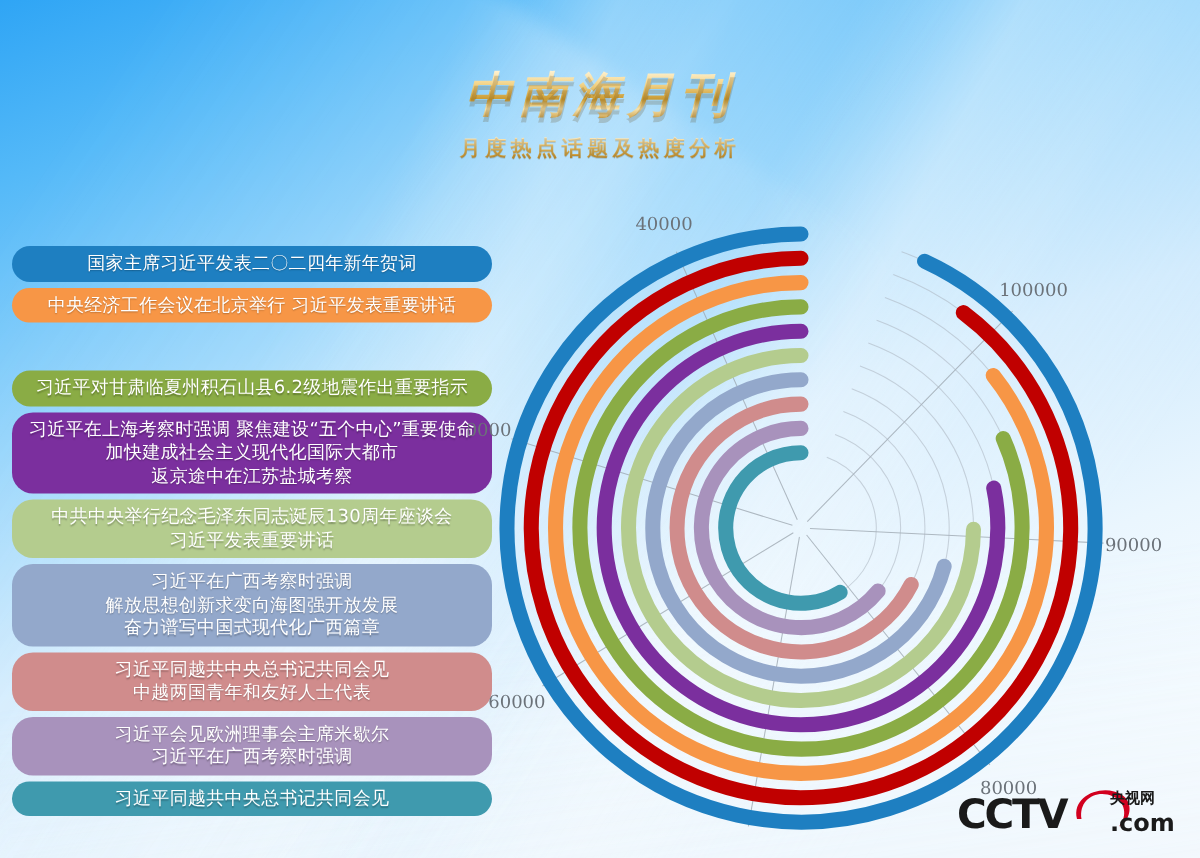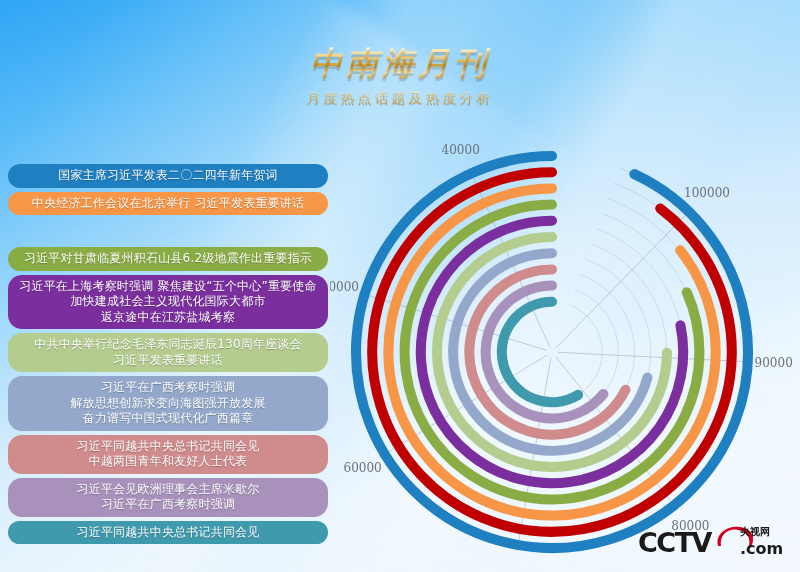--- a/index.html
+++ b/index.html
@@ -37,21 +37,21 @@
     font-family:"DejaVu Sans","Liberation Sans",sans-serif;
     font-size:32px;font-weight:700;letter-spacing:4px;
     font-style:italic;
     background:linear-gradient(180deg,#fff6dd 0%,#f3d489 28%,#c99a32 56%,#f6e3ae 74%,#b98420 100%);
     -webkit-background-clip:text;background-clip:text;color:transparent;
     -webkit-text-fill-color:transparent;
     text-shadow:0 3px 0 rgba(90,60,10,.20);
     line-height:1.12;
   }
   #sub-title{
-    margin-top:8px;font-size:14px;letter-spacing:3px;font-weight:400;
+    margin-top:8px;font-size:14px;letter-spacing:3px;font-weight:700;
     font-family:"DejaVu Serif","Liberation Serif",serif;
     background:linear-gradient(180deg,#fff3d2 0%,#e4bb62 50%,#b98420 100%);
     -webkit-background-clip:text;background-clip:text;color:transparent;
     -webkit-text-fill-color:transparent;
     text-shadow:0 1px 0 rgba(80,55,10,.18);
   }
 
   
   #labels{position:absolute;left:8px;top:164px;width:320px;}
   .label-pill{
@@ -63,21 +63,21 @@
     padding:4px 9px;
     margin-bottom:4px;
     box-sizing:border-box;
     text-shadow:0 1px 1px rgba(0,0,0,.28);
     letter-spacing:.2px;
     font-family:"DejaVu Sans","Liberation Sans",sans-serif;
     white-space:pre-line;
   }
 
   
-  #chart{position:absolute;left:330px;top:118px;width:470px;height:440px;}
+  #chart{position:absolute;left:312px;top:118px;width:470px;height:440px;}
   #chart svg{display:block;}
   .tick-label{
     font-family:"DejaVu Serif","Liberation Serif",serif;
     font-size:12px;fill:#6b7279;
   }
 
   
   #cctv-logo{position:absolute;right:14px;bottom:12px;height:38px;width:150px;}
 </style>
 </head>

